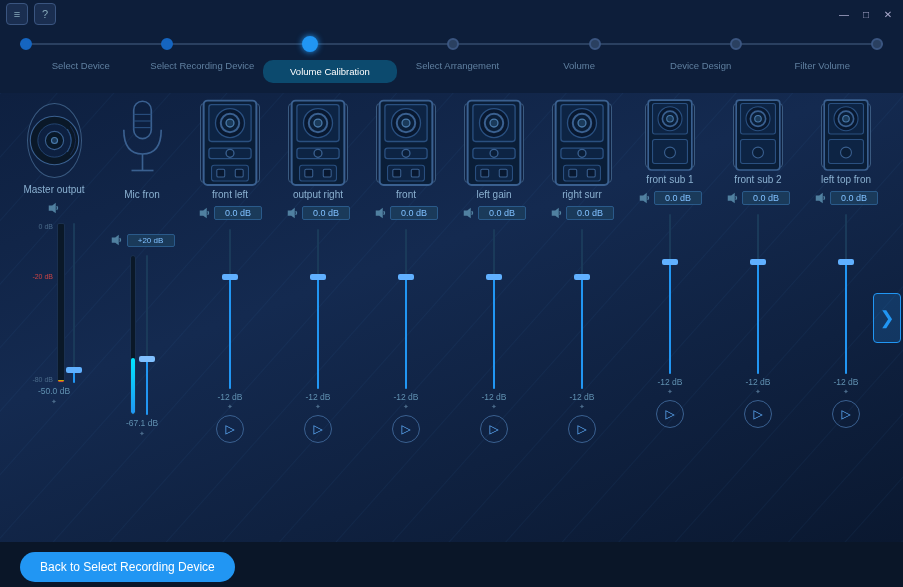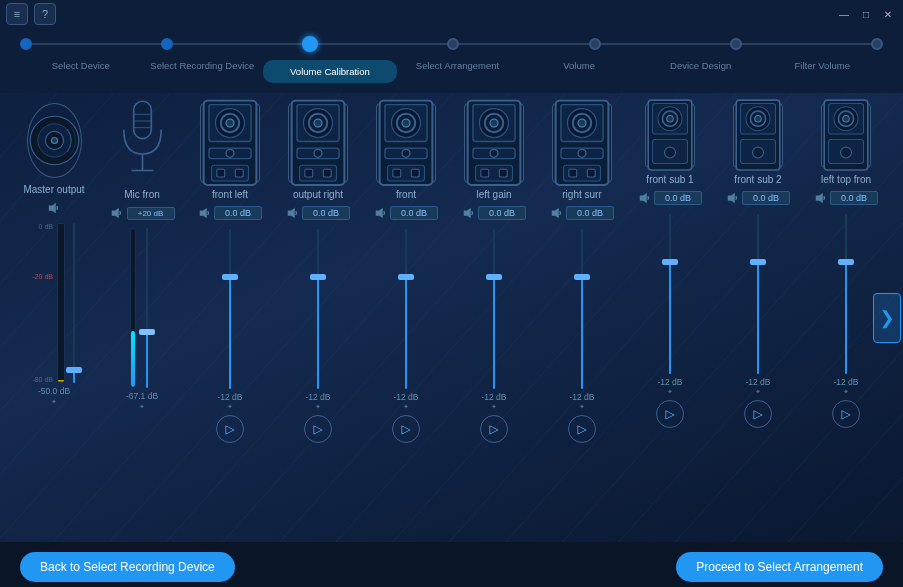--- a/index.html
+++ b/index.html
@@ -372,21 +372,21 @@
     <rect x="17" y="2" width="16" height="34" rx="8" fill="#0d2040" stroke="#3a6090" stroke-width="1.5"></rect>
     <path d="M8,28 Q8,50 25,50 Q42,50 42,28" fill="none" stroke="#3a6090" stroke-width="1.5"></path>
     <line x1="25" y1="50" x2="25" y2="65" stroke="#3a6090" stroke-width="1.5"></line>
     <line x1="15" y1="65" x2="35" y2="65" stroke="#3a6090" stroke-width="1.5"></line>
     <line x1="17" y1="14" x2="33" y2="14" stroke="#2a5080" stroke-width="1"></line>
     <line x1="17" y1="20" x2="33" y2="20" stroke="#2a5080" stroke-width="1"></line>
     <line x1="17" y1="26" x2="33" y2="26" stroke="#2a5080" stroke-width="1"></line>
   </svg>
       </div>
       <div class="ch-label">Mic fron</div>
-      <div style="display:flex;align-items:center;gap:3px;">
+      <div style="display:flex;align-items:center;gap:3px;margin-top:27px;">
         <span><svg viewBox="0 0 16 16" width="14" height="14" xmlns="http://www.w3.org/2000/svg">
     <polygon points="2,5 6,5 10,2 10,14 6,11 2,11" fill="#5080a0"></polygon>
     <path d="M11,6 Q13,8 11,10" fill="none" stroke="#5080a0" stroke-width="1.5"></path>
   </svg></span>
         <div class="vol-display" style="font-size:8px;">+20 dB</div>
       </div>
       <div style="position:relative;display:flex;align-items:flex-start;gap:2px;margin-top:4px;">
 
         <div style="width:6px;height:160px;background:#0a1828;border:1px solid #1a3050;border-radius:3px;position:relative;overflow:hidden;margin-right:2px;">
           <div style="position:absolute;bottom:0;width:100%;height:56px;background:linear-gradient(to top,#2196f3,#00e5ff);border-radius:2px;"></div>
@@ -673,14 +673,13 @@
       </div>
       <button class="play-btn">▷</button>
     </div>
     </div>
 
   <div class="scroll-arrow">❯</div>
 </div>
 
 <div class="footer">
   <button class="footer-btn">Back to Select Recording Device</button>
-  <button class="footer-btn">Proceed to Select Arrangement</button>
 </div>
 
 </body></html>

